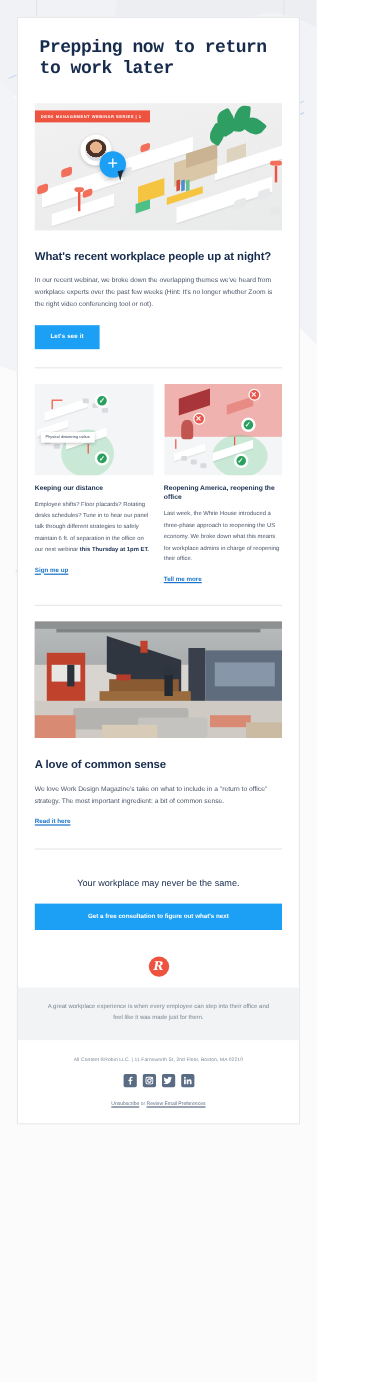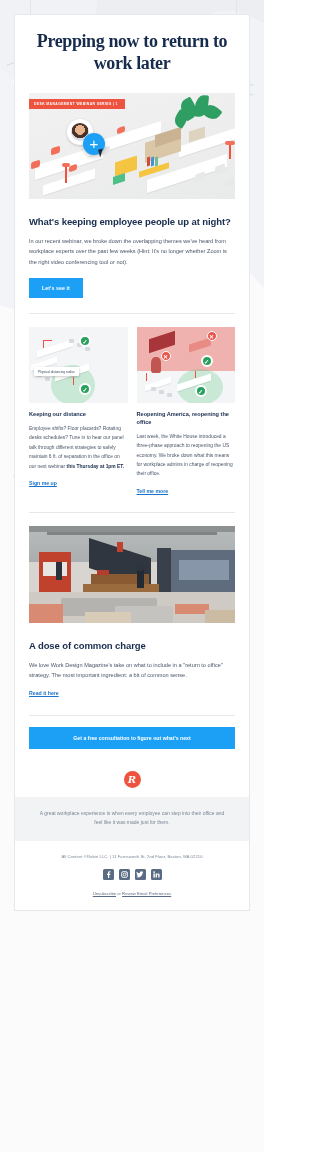--- a/index.html
+++ b/index.html
@@ -54,23 +54,23 @@
     letter-spacing: -0.3px;
   }
   .masthead-tag {
     position: absolute; right: 12px; top: 21px;
     font-size: 3.6px; letter-spacing: 0.55px; color: #5c6b80; font-weight: bold;
     text-transform: uppercase;
   }
 
   
   .headline {
-    font-family: Liberation Serif, serif; font-weight: bold;
-    font-size: 18px; line-height: 1.22; color: #172b4d;
-    text-align: center; padding: 16px 18px 18px;
+    font-family: Liberation Mono, monospace; font-weight: bold;
+    font-size: 15px; line-height: 1.22; color: #172b4d;
+    padding: 16px 18px 18px;
     letter-spacing: -0.4px;
   }
 
   
   .hero {
     position: relative; margin: 0 14px; height: 106px; overflow: hidden;
     background: linear-gradient(165deg,#f2f2f2 0%,#eeeeee 45%,#e9eaea 100%);
   }
   .badge {
     position: absolute; left: 0; top: 6px; z-index: 6;
@@ -248,21 +248,21 @@
         <i style="left:33px; top:70px; width:8px;height:4px; background:#f2705a; border-radius:2px;"></i>
       </div>
       <div class="avatar-ring">
           <div class="avatar-face"></div>
         </div>
       <div class="plus-btn">+</div>
       <div class="cursor"></div>
     </div>
 
     <div class="sec">
-      <div class="h2">What's keeping employee people up at night?</div>
+      <div class="h2">What's recent workplace people up at night?</div>
       <div class="body">In our recent webinar, we broke down the overlapping themes we've heard from workplace experts over the past few weeks (Hint: It's no longer whether Zoom is the right video conferencing tool or not).</div>
       <a class="btn-blue">Let's see it</a>
     </div>
 
     <div class="rule"></div>
 
     <div class="cards">
 
       <div class="card">
         <div class="card-img">
@@ -335,27 +335,28 @@
       <span class="ph" style="left:146px;top:78px;width:34px;height:10px;background:#d98a73;"></span>
       <span class="ph" style="left:176px;top:84px;width:32px;height:13px;background:#cbbba3;"></span>
       <span class="ph" style="left:108px;top:42px;width:7px;height:20px;background:#232a33;"></span>
       <span class="ph" style="left:106px;top:38px;width:10px;height:7px;background:#2d343d;border-radius:50%;"></span>
       <span class="ph" style="left:27px;top:36px;width:6px;height:18px;background:#2b323b;"></span>
       <span class="ph" style="left:88px;top:16px;width:6px;height:10px;background:#c0412c;"></span>
       <span class="ph" style="left:68px;top:44px;width:12px;height:5px;background:#b53c2b;"></span>
     </div>
 
     <div class="sec">
-      <div class="h2">A dose of common charge</div>
+      <div class="h2">A love of common sense</div>
       <div class="body">We love Work Design Magazine's take on what to include in a "return to office" strategy. The most important ingredient: a bit of common sense.</div>
       <a class="card-link">Read it here</a>
     </div>
 
     <div class="rule" style="margin-top:16px;"></div>
 
+    <div class="cta-text">Your workplace may never be the same.</div>
     <a class="cta-btn">Get a free consultation to figure out what's next</a>
 
     <div class="logo-wrap">
       <span class="logo-mark">R</span>
     </div>
 
     <div class="footer-grey">
       <div class="footer-tag">A great workplace experience is when every employee can step into their office and feel like it was made just for them.</div>
     </div>
 

